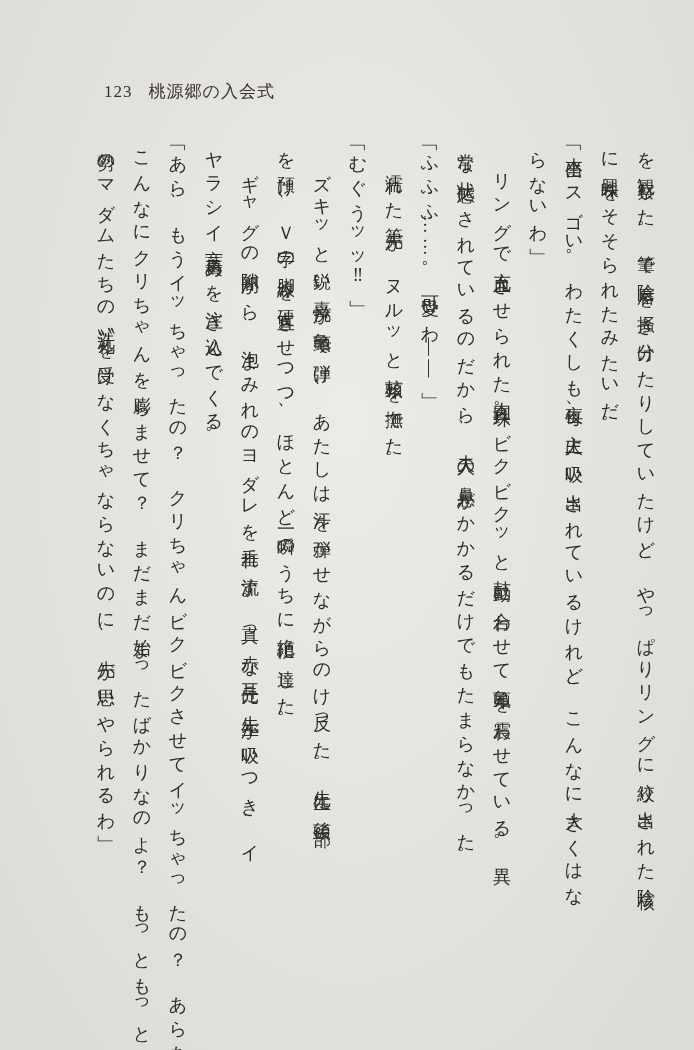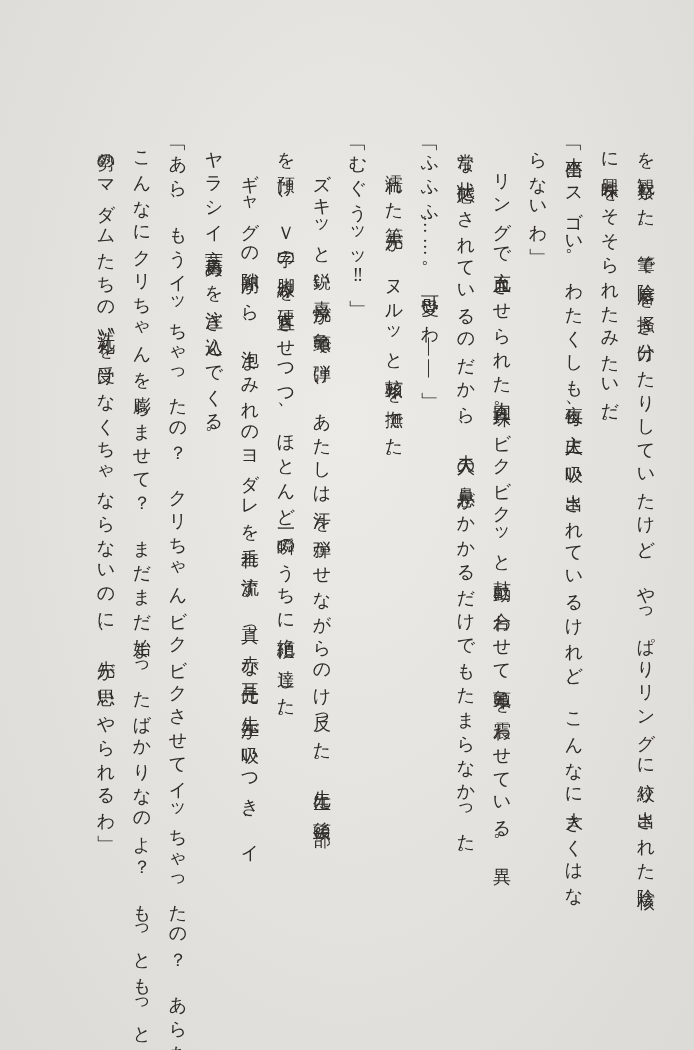--- a/index.html
+++ b/index.html
@@ -51,20 +51,23 @@
   }
   .col.indent {
     padding-top: 22px;
   }
 </style>
 </head>
 <body>
 
 <div class="page">
 
+  <div class="running-head">
+    <span class="pageno">123</span><span>桃源郷の入会式</span>
+  </div>
 
   <div class="text-body">
       <div class="col">を観察した。筆で陰唇を掻き分けたりしていたけど、やっぱりリングに絞り出された陰核</div>
       <div class="col">に興味をそそられたみたいだ。</div>
       <div class="col">「本当にスゴい。わたくしも夜毎、主人に吸い出されているけれど、こんなに大きくはな</div>
       <div class="col">らないわ」</div>
       <div class="col indent">リングで充血させられた肉真珠。ビクビクッと鼓動に合わせて亀頭を震わせている。異</div>
       <div class="col">常な状態にされているのだから、夫人の鼻息がかかるだけでもたまらなかった。</div>
       <div class="col">「ふふふ……。可愛いわ――」</div>
       <div class="col indent">濡れた筆先が、ヌルッと核頭を撫でた。</div>

